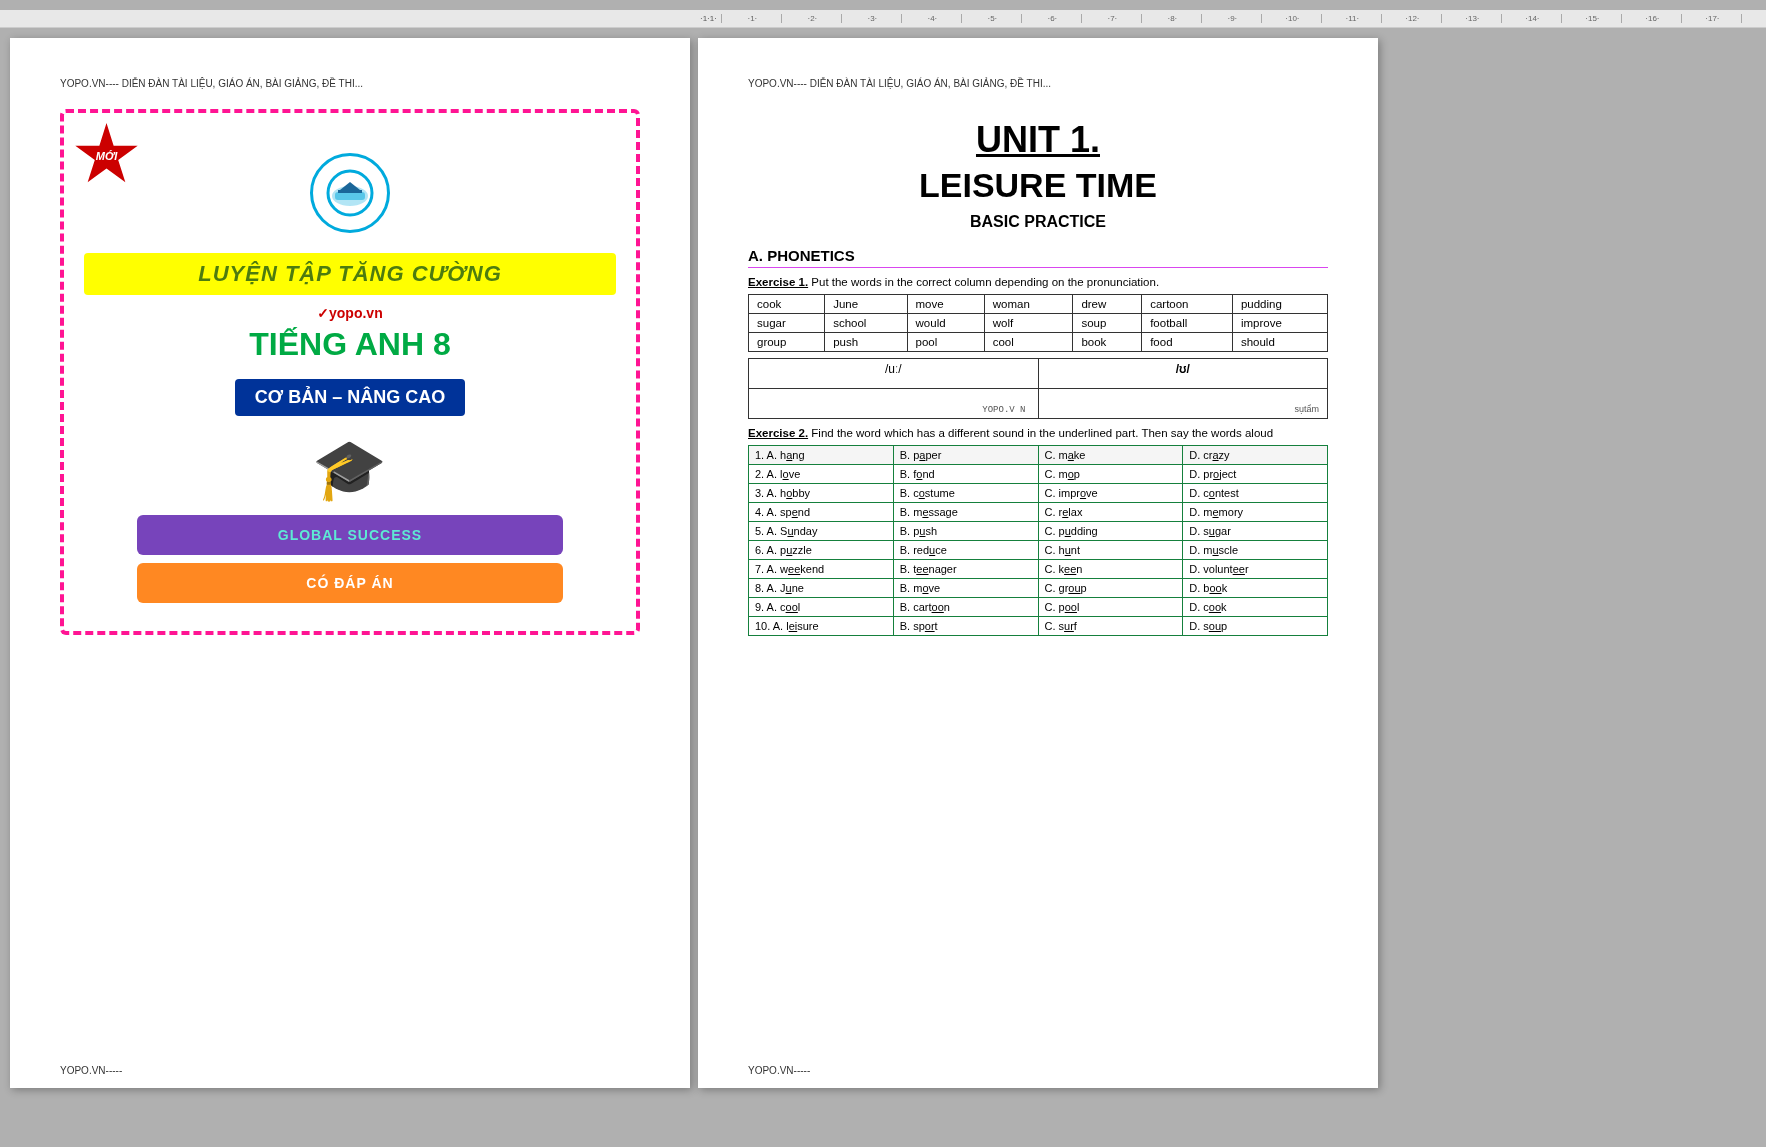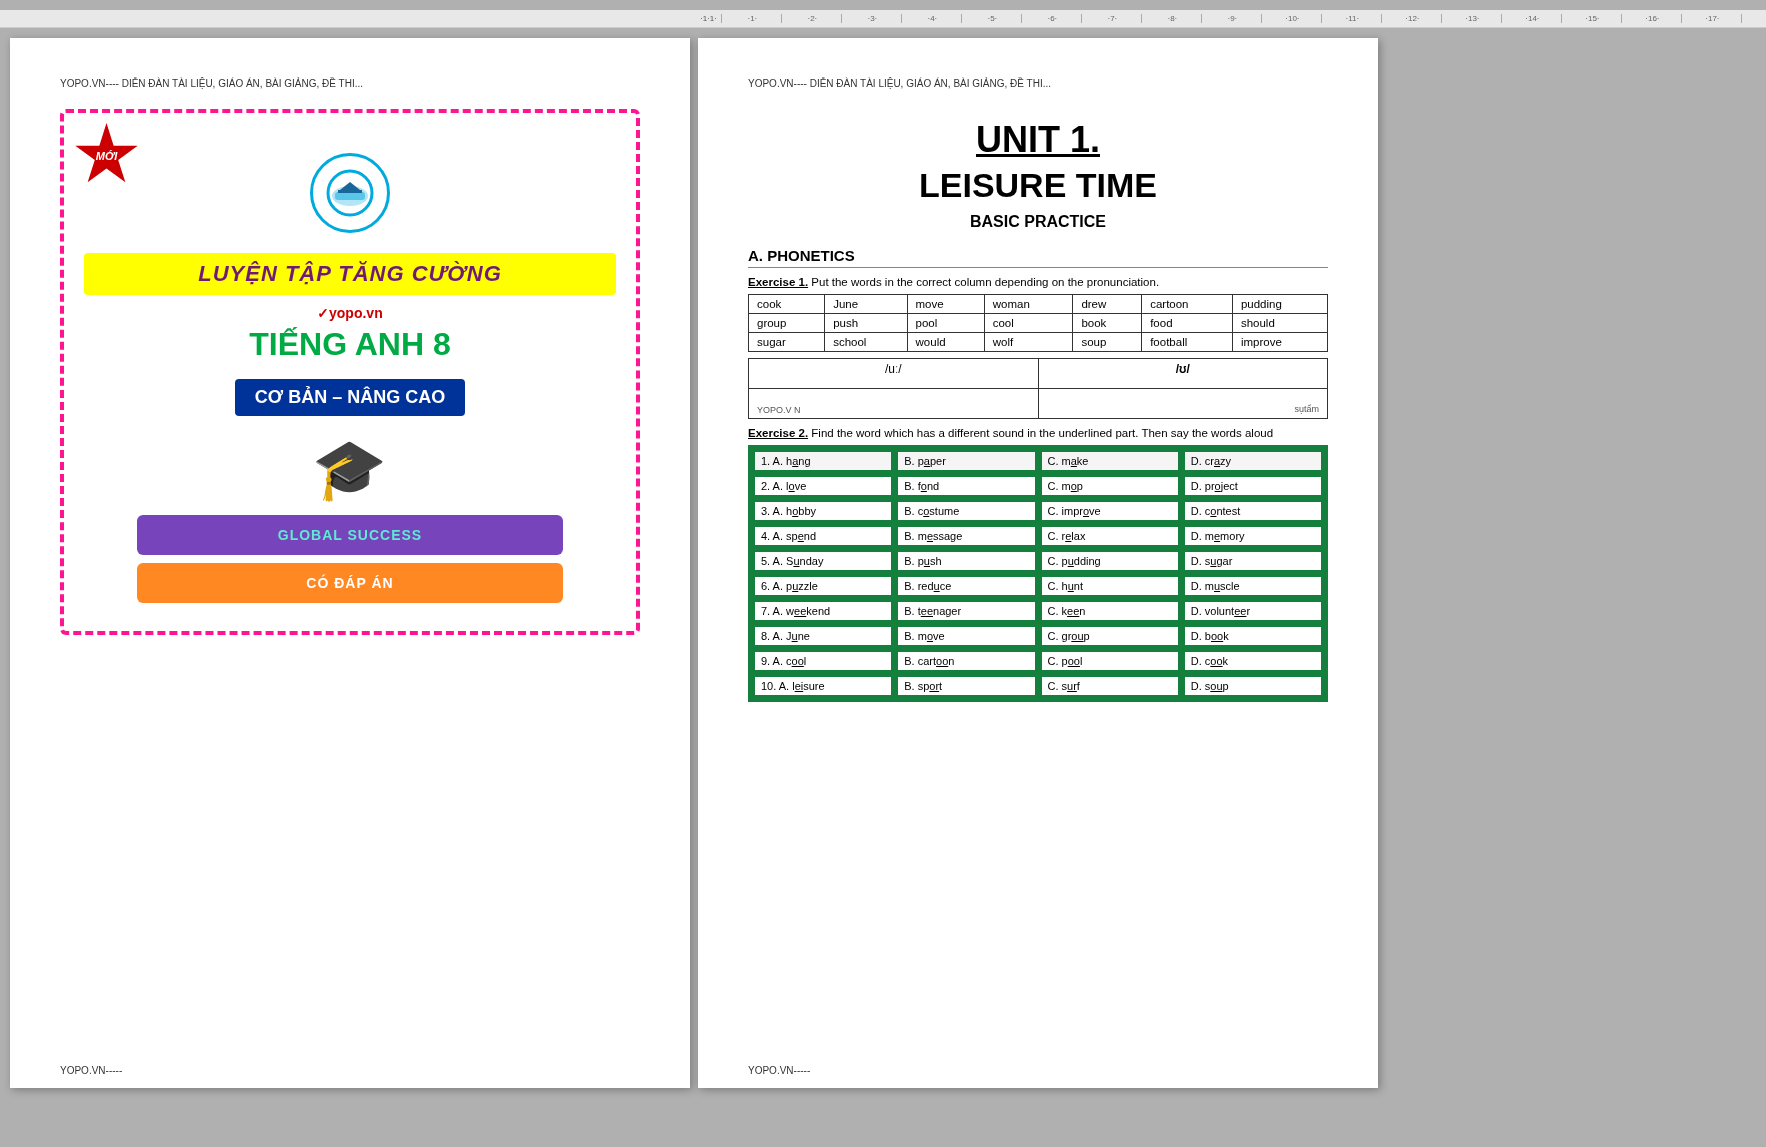--- a/index.html
+++ b/index.html
@@ -104,21 +104,21 @@
       margin: 10px auto;
       font-size: 30px;
     }
     .luyen-tap-banner {
       background: #ffff00;
       padding: 8px 12px;
       margin: 10px 0;
       border-radius: 4px;
     }
     .luyen-tap-text {
-      color: #701a75;
+      color: #4d7c0f;
       font-size: 22px;
       font-weight: 900;
       font-style: italic;
       letter-spacing: 1px;
     }
     .yopo-brand {
       font-size: 14px;
       color: #333;
       margin: 5px 0;
     }
@@ -247,21 +247,21 @@
     .exercise2-box {
       margin-top: 8px;
     }
     .ex2-table {
       width: 100%;
       border-collapse: collapse;
       font-size: 11px;
       margin-top: 6px;
     }
     .ex2-table td {
-      border: 7px solid #15803d;
+      border: 1px solid #15803d;
       padding: 3px 6px;
       width: 25%;
     }
     .ex2-table tr:first-child td {
       background: #f5f5f5;
     }
   </style>
 </head>
 <body>
 
@@ -359,51 +359,51 @@
         <tr>
           <td>cook</td>
           <td>June</td>
           <td>move</td>
           <td>woman</td>
           <td>drew</td>
           <td>cartoon</td>
           <td>pudding</td>
         </tr>
         <tr>
+          <td>sugar</td>
+          <td>school</td>
+          <td>would</td>
+          <td>wolf</td>
+          <td>soup</td>
+          <td>football</td>
+          <td>improve</td>
+        </tr>
+        <tr>
           <td>group</td>
           <td>push</td>
           <td>pool</td>
           <td>cool</td>
           <td>book</td>
           <td>food</td>
           <td>should</td>
-        </tr>
-        <tr>
-          <td>sugar</td>
-          <td>school</td>
-          <td>would</td>
-          <td>wolf</td>
-          <td>soup</td>
-          <td>football</td>
-          <td>improve</td>
         </tr>
       </tbody>
     </table>
 
     <table class="phonetics-box">
       <thead>
         <tr>
           <td style="text-align:center; font-weight:normal; width:50%;">/uː/</td>
           <td style="text-align:center; font-weight:bold; width:50%;">/ʊ/</td>
         </tr>
       </thead>
       <tbody>
         <tr>
           <td class="phonetics-answer-area" style="vertical-align:top;">
-            <div style="display:flex; justify-content:flex-start; align-items:flex-end; height:100%;">
+            <div style="display:flex; justify-content:flex-end; align-items:flex-end; height:100%;font-family:Liberation Mono, monospace;">
               <span class="yopo-watermark">YOPO.V N</span>
             </div>
           </td>
           <td class="phonetics-answer-area" style="vertical-align:bottom; text-align:right;">
             <span class="sutam">sụtẩm</span>
           </td>
         </tr>
       </tbody>
     </table>
 

